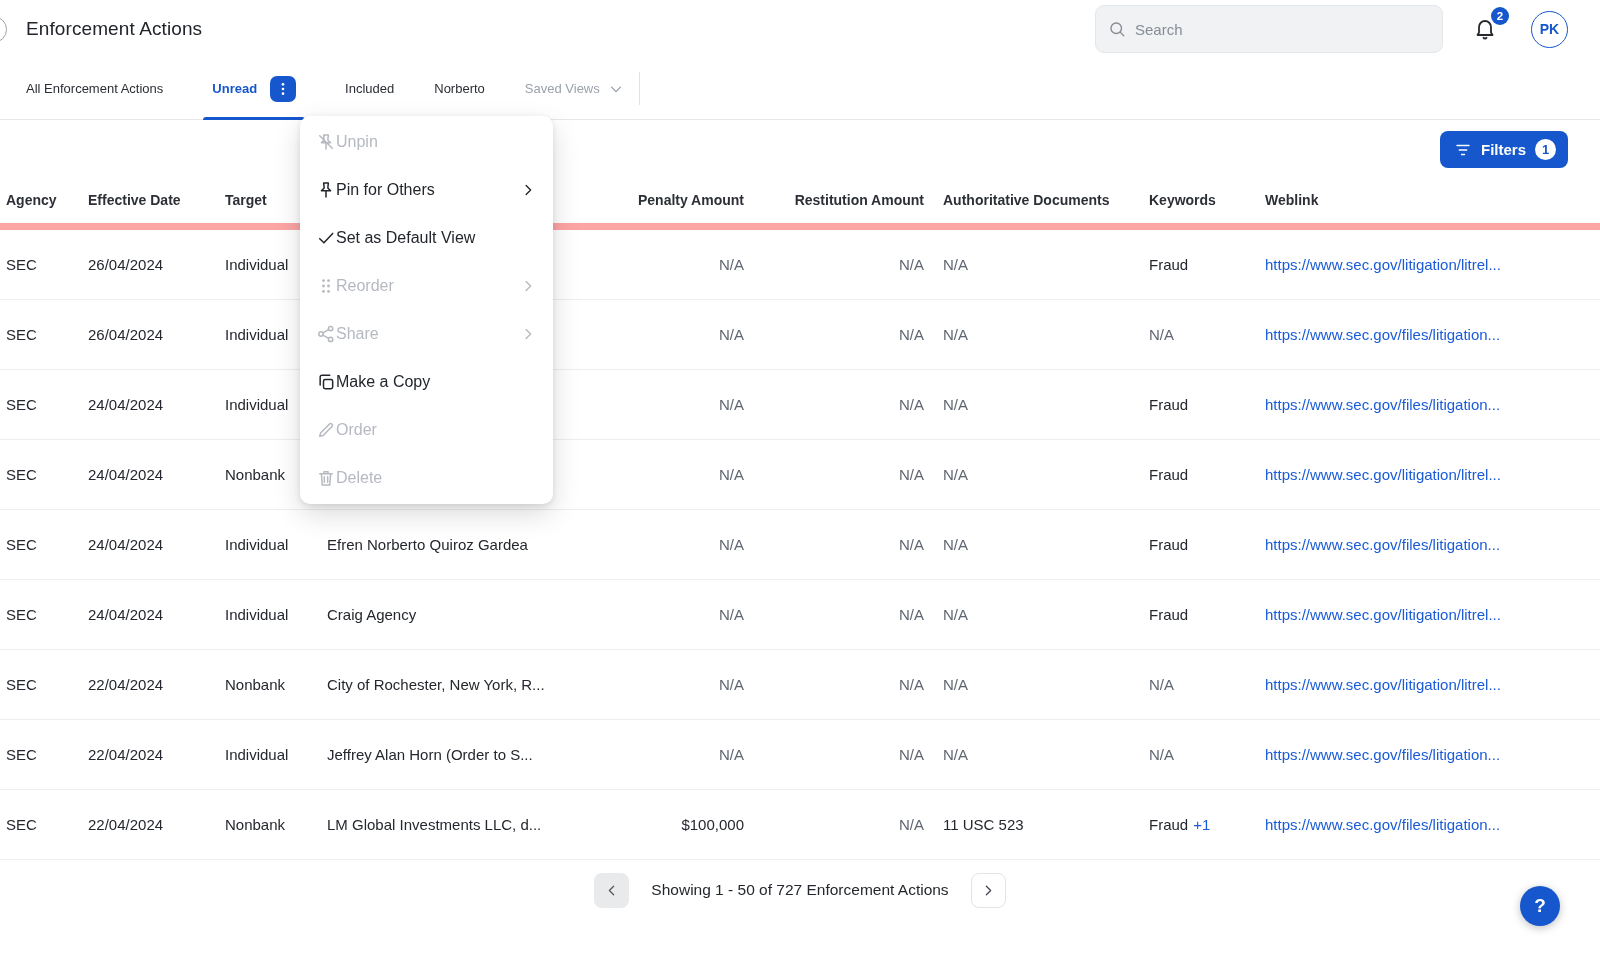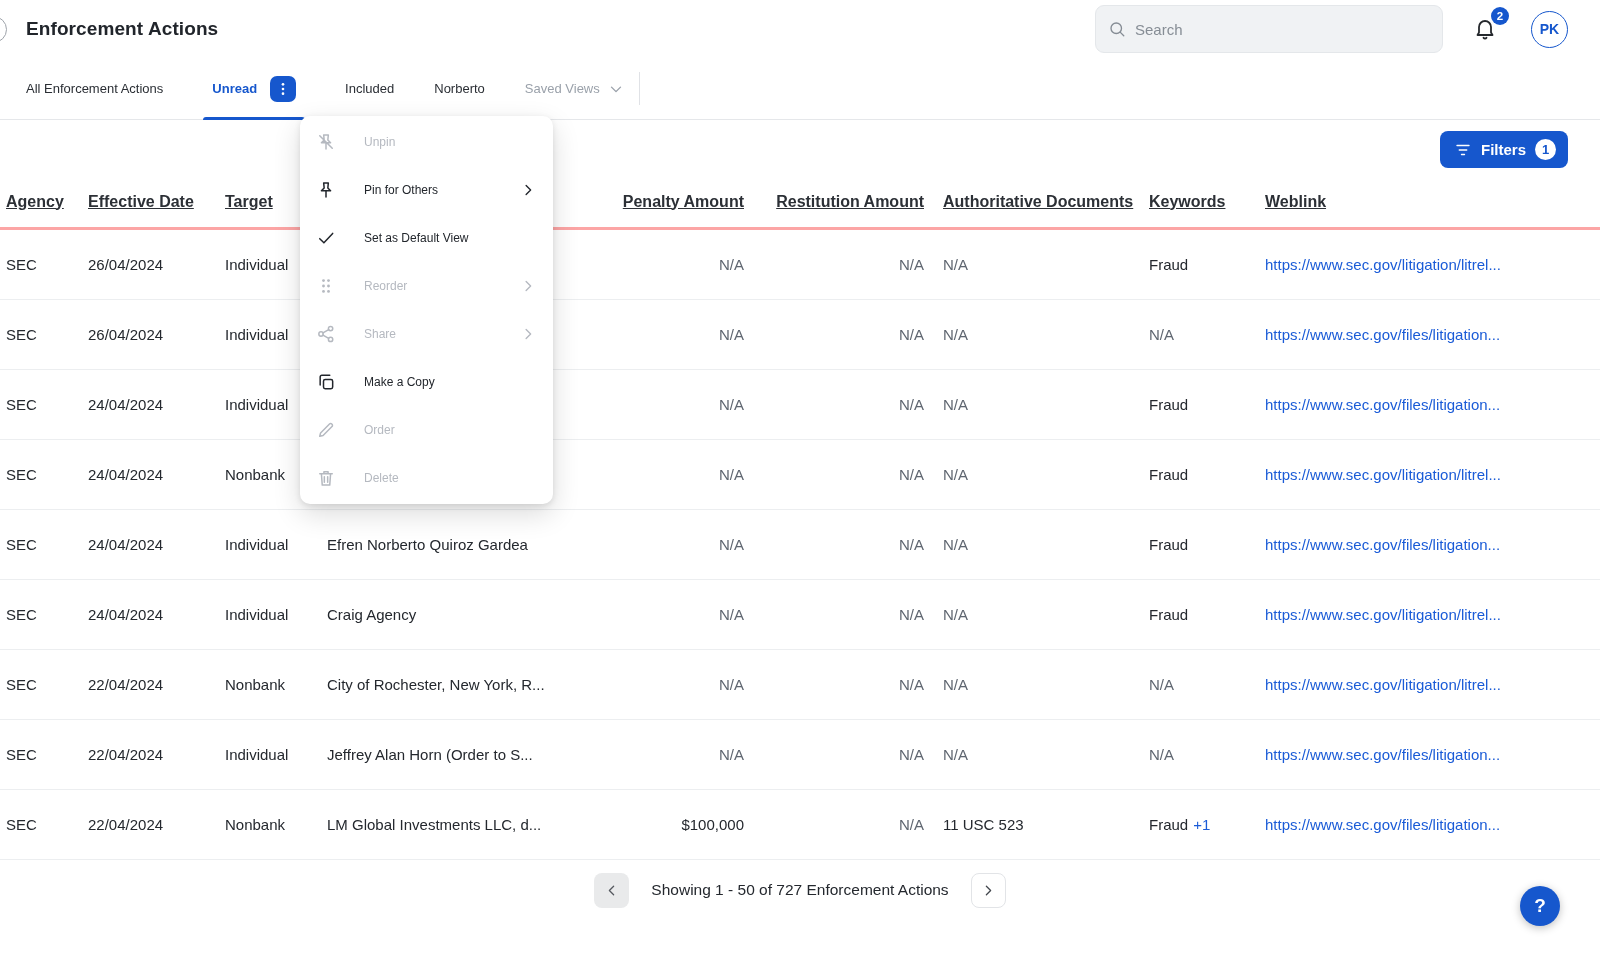--- a/index.html
+++ b/index.html
@@ -7,21 +7,21 @@
   body { font-family: "Liberation Sans", sans-serif; color: var(--text, #21252b); }
   .app { position: relative; width: 1600px; height: 959px; overflow: hidden; background: #fff; }
 
   svg { fill: none; stroke: currentColor; stroke-width: 1.8; stroke-linecap: round; stroke-linejoin: round; }
   svg.fill circle { fill: currentColor; stroke: none; }
 
   
   .topbar { height: 58px; display: flex; align-items: center; padding: 0 32px 0 26px; position: relative; }
   .edge-toggle { position: absolute; left: -20px; top: 16px; width: 27px; height: 27px; border-radius: 50%;
     background: #fff; border: 1px solid #9ea3aa; color: #2a2e34; display: flex; align-items: center; justify-content: center; cursor: pointer; }
-  .title { font-size: 19px; font-weight: 700; letter-spacing: .1px; }
+  .title { font-size: 19px; font-weight: 400; letter-spacing: .1px; }
   .search { margin-left: auto; width: 348px; height: 48px; background: #f0f2f4; border: 1px solid #e4e7ea;
     border-radius: 9px; display: flex; align-items: center; padding: 0 12px; gap: 9px; margin-right: 30px; }
   .search svg { width: 18px; height: 18px; color: #858c94; flex: none; }
   .search input { border: none; background: transparent; outline: none; font: inherit; font-size: 15px; color: #3c4043; width: 100%; }
   .search input::placeholder { color: #868d95; }
   .bell { position: relative; width: 28px; height: 34px; background: none; border: none; margin-right: 30px; cursor: pointer; color: #25282d; }
   .bell svg { width: 24px; height: 24px; }
   .bell-badge { position: absolute; top: -5px; right: -8px; min-width: 18px; height: 18px; border-radius: 9px;
     background: var(--accent, #1657cd); color: #fff; font-size: 11.5px; font-weight: 700;
     display: flex; align-items: center; justify-content: center; padding: 0 4px; }
@@ -45,40 +45,40 @@
   
   .toolbar { height: 56px; position: relative; }
   .filters { position: absolute; right: 32px; top: 11px; height: 37px; border: none; border-radius: 8px;
     background: var(--accent, #1657cd); color: #fff; display: flex; align-items: center; gap: 9px;
     padding: 0 12px 0 14px; font-size: 15px; font-weight: 600; font-family: inherit; cursor: pointer; }
   .filters svg { width: 18px; height: 18px; }
   .fbadge { width: 21px; height: 21px; border-radius: 50%; background: #fff; color: var(--accent, #1657cd);
     font-size: 13px; font-weight: 700; display: flex; align-items: center; justify-content: center; }
 
   
-  .thead { display: flex; align-items: center; height: 54px; border-bottom: 3px solid #fca5a5;
-    font-weight: 600; color: #2c3036; font-size: 16px; text-decoration: underline; }
+  .thead { display: flex; align-items: center; height: 54px; border-bottom: 7px solid #fca5a5;
+    font-weight: 600; color: #2c3036; font-size: 14px; }
   .trow { display: flex; align-items: center; height: 70px; border-bottom: 1px solid #eceef0; font-size: 15px; color: #24282e; cursor: pointer; }
   .c-agency   { width: 88px;  padding-left: 6px; flex: none; }
   .c-date     { width: 137px; flex: none; }
   .c-target   { width: 102px; flex: none; }
   .c-name     { width: 235px; flex: none; white-space: nowrap; overflow: hidden; text-overflow: ellipsis; }
   .c-penalty  { width: 186px; flex: none; text-align: right; padding-right: 4px; }
   .c-rest     { width: 180px; flex: none; text-align: right; padding-right: 4px; }
   .c-auth     { width: 206px; flex: none; padding-left: 15px; }
   .c-keywords { width: 131px; flex: none; padding-left: 15px; }
   .c-weblink  { flex: 1; min-width: 0; white-space: nowrap; overflow: hidden; }
   .na { color: var(--na, #5f6670); }
   .link { color: var(--link, #1a5bd7); cursor: pointer; text-decoration: none; }
   .kw-more { color: var(--link, #1a5bd7); margin-left: 5px; cursor: pointer; }
 
   
   .menu { position: absolute; top: 116px; left: 300px; width: 253px; background: #fff; border-radius: 10px;
     box-shadow: 0 2px 6px rgba(0,0,0,.10), 0 10px 28px rgba(0,0,0,.14); z-index: 60; padding: 2px 0; }
-  .menu-item { height: 48px; display: flex; align-items: center; gap: 28px; padding: 0 16px; font-size: 12px; color: #22262c; cursor: pointer; text-align: right; }
+  .menu-item { height: 48px; display: flex; align-items: center; gap: 0; padding: 0 16px; font-size: 16px; color: #22262c; cursor: pointer; text-align: right; }
   .menu-item.disabled { color: var(--disabled, #b5b9c0); cursor: default; }
   .mi-icon { display: flex; }
   .mi-icon svg { width: 20px; height: 20px; }
   .mi-chevron { margin-left: auto; display: flex; }
   .mi-chevron svg { width: 18px; height: 18px; }
 
   
   .pagination { height: 60px; display: flex; align-items: center; justify-content: center; gap: 22px; }
   .pgbtn { width: 35px; height: 35px; border-radius: 8px; display: flex; align-items: center; justify-content: center;
     cursor: pointer; background: #fff; border: 1px solid #e2e4e7; color: #42464d; }

